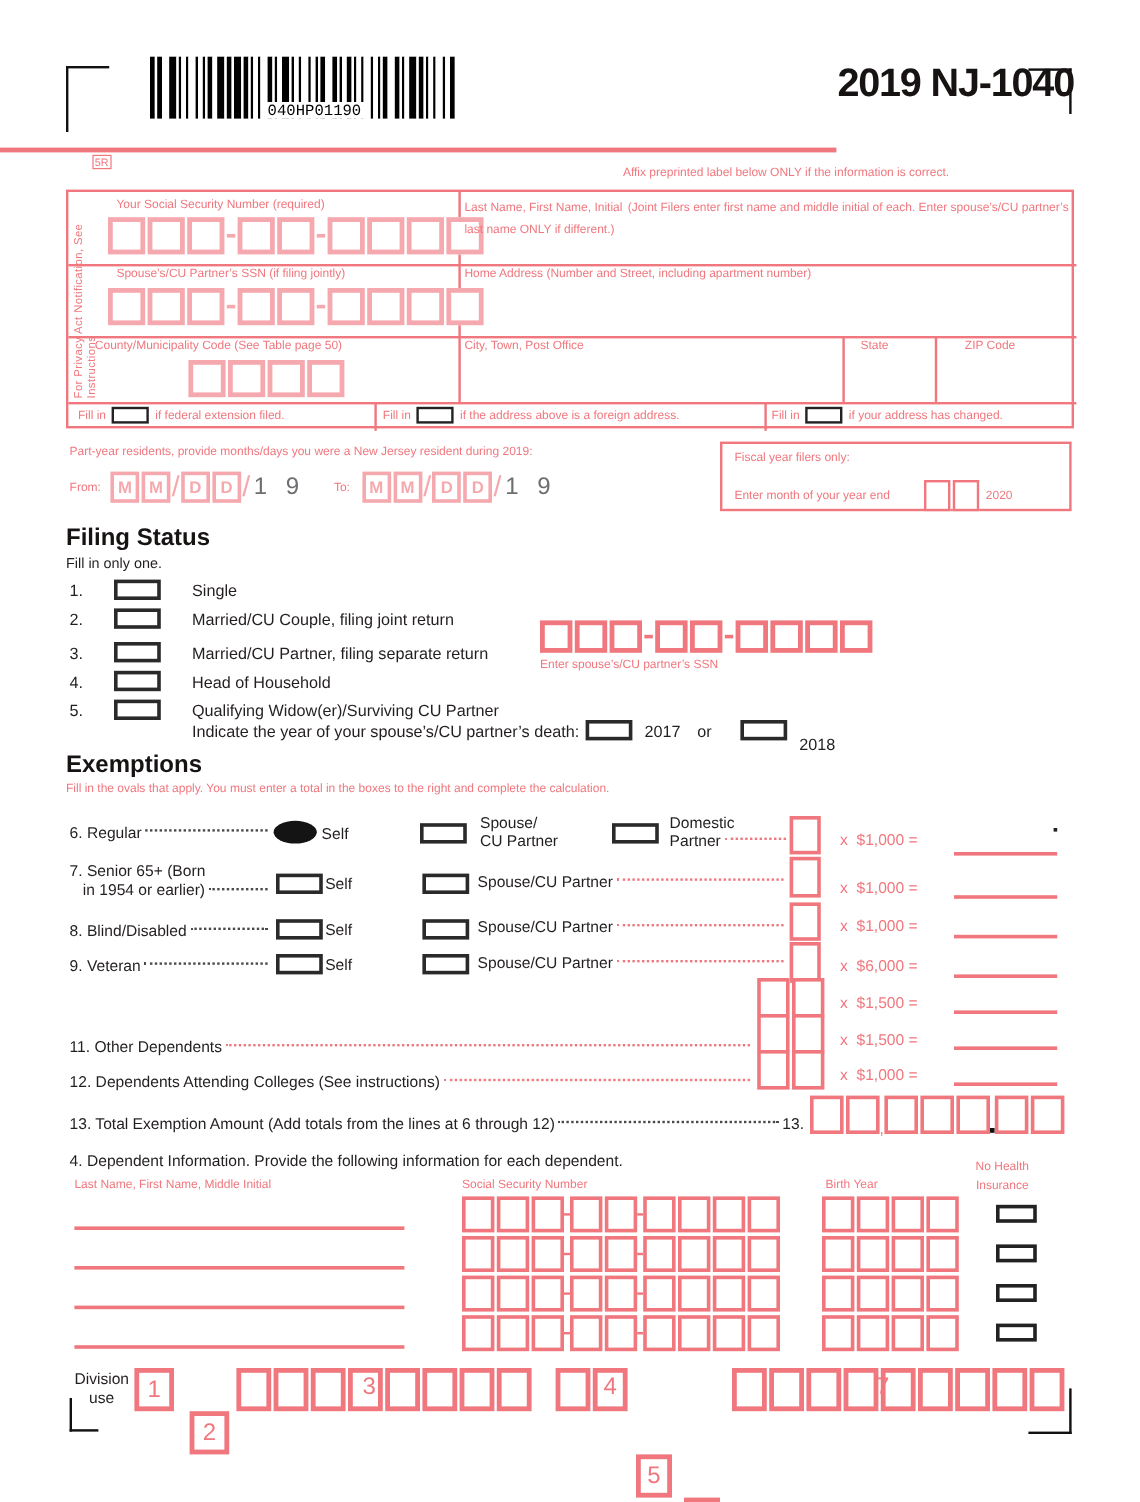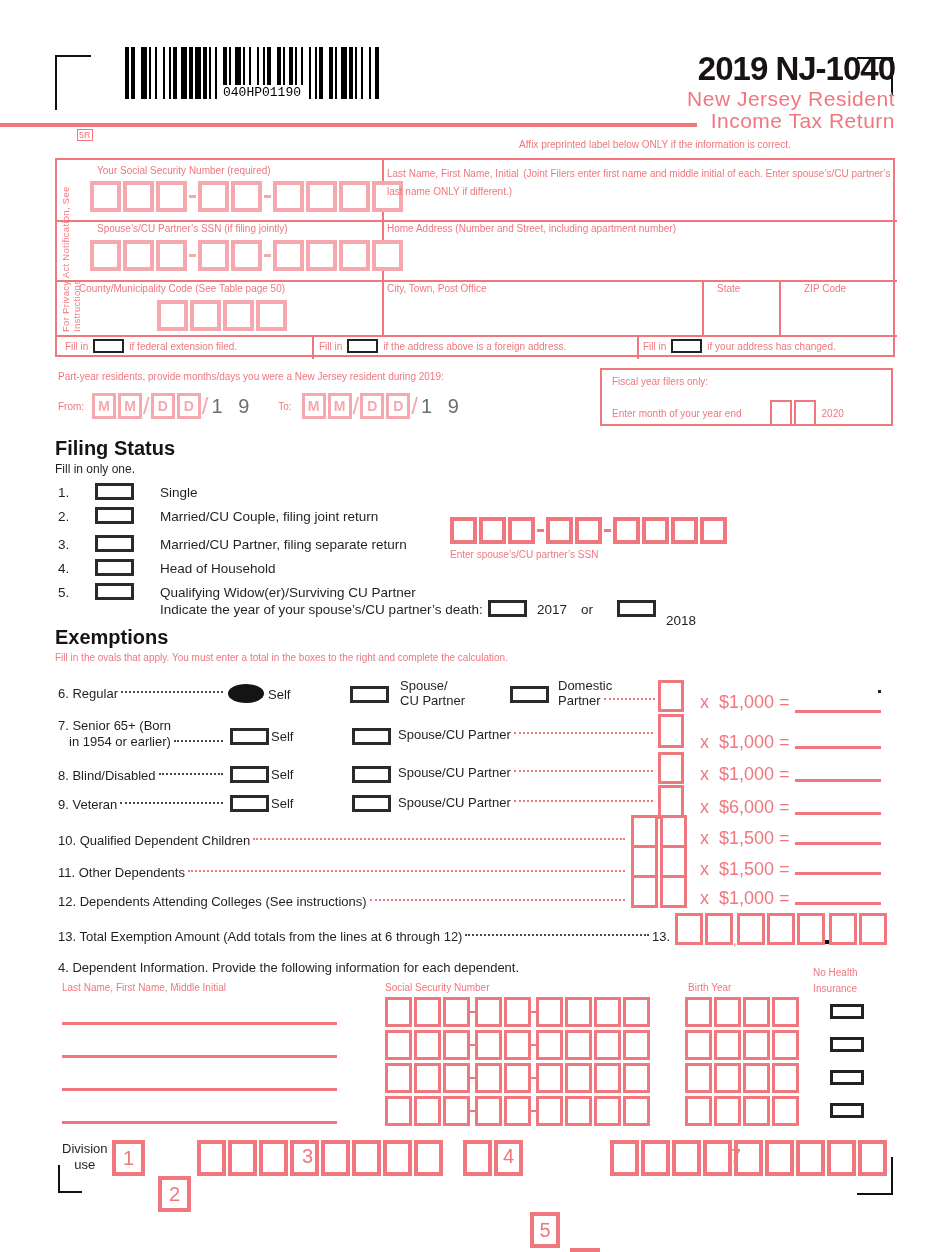--- a/index.html
+++ b/index.html
@@ -55,21 +55,21 @@
   .itemlbl{font-size:13.5px}
   .sbox{width:27px;height:27px;border:4px solid var(--salmon);background:#fff}
   
   .exlbl{font-size:13px}
   .leader{flex:1;border-bottom:2px dotted #4a4a4a;margin:0 3px 3px 3px;min-width:8px}
   .leader.pd{border-bottom:2px dotted var(--salmon)}
   .oval-filled{width:36px;height:19px;border-radius:50%;background:#141414}
   .xbox{width:26px;height:32px;border:3px solid var(--salmon);background:#fff}
   .xbox.tall{height:34px}
   .xb2{width:27px;height:33px;border:3px solid var(--salmon);background:#fff}
-  .mult{font-size:18px;color:var(--salmon);white-space:pre}
+  .mult{font-size:13px;color:var(--salmon);white-space:pre}
   .uline{width:86px;height:3px;background:var(--salmon)}
   .t13{width:28px;height:32px;border:3px solid var(--salmon);background:#fff}
   .sep-comma{font-size:13px;color:var(--salmon);align-self:flex-end;line-height:8px}
   .sep-period{width:4px;height:4px;background:#111;align-self:flex-end;margin-bottom:1px}
   
   .dep-ssn{width:27px;height:30px;border:3px solid var(--salmon);background:#fff}
   .nameline{height:3px;background:var(--salmon)}
   .chk-dep{width:34px;height:15px;border:3px solid #222;background:#fff}
   
   .vone{width:33px;height:36px;border:4px solid var(--salmon);background:#fff;position:relative}
@@ -161,24 +161,20 @@
       <span class="sp" style="width: 4px; flex: 0 0 auto;"></span>
       <span class="bar" style="width: 2px; flex: 0 0 auto;"></span>
       <span class="sp" style="width: 6px; flex: 0 0 auto;"></span>
       <span class="bar" style="width: 2px; flex: 0 0 auto;"></span>
       <span class="sp" style="width: 4px; flex: 0 0 auto;"></span>
       <span class="bar" style="width: 4px; flex: 0 0 auto;"></span>
       <span class="sp" style="width: 2px; flex: 0 0 auto;"></span>
     </div>
 
   <div class="title abs" style="right:55px;top:50px">2019 NJ-1040</div>
-  <div class="subtitle abs" style="right:55px;top:88px">
-    <div>New Jersey Resident</div>
-    <div>Income Tax Return</div>
-  </div>
   <div class="rule abs" style="left:0;top:123px;width:697px;height:4px"></div>
   <span class="tag abs" style="left:77px;top:129px">5R</span>
   <div class="lbl abs" style="left:380px;top:139px;width:550px;text-align:center">Affix preprinted label below ONLY if the information is correct.</div>
 
   <div class="idblock abs" style="left:55px;top:158px;width:840px;height:199px">
     <div class="line-v" style="left:325px;top:0;height:175px"></div>
     <div class="line-h" style="left:0;top:60px;width:840px"></div>
     <div class="line-h" style="left:0;top:120px;width:840px"></div>
     <div class="line-h" style="left:0;top:175px;width:840px"></div>
     <div class="line-v" style="left:645px;top:120px;height:55px"></div>
@@ -437,24 +433,20 @@
       <div class="row abs" style="left:343px;top:10px;width:258px">
         <span class="exlbl">Spouse/CU Partner</span>
         <div class="leader pd"></div>
       </div>
       <div class="xbox tall abs" style="left:603px;top:0"></div>
       <span class="mult abs" style="left:645px;top:12px">x  $6,000 =</span>
       <div class="uline abs" style="left:740px;top:27px"></div>
     </div>
 
     <div class="abs" style="left:0;top:189px;width:840px;height:33px">
-      <div class="row abs" style="left:3px;top:18px;width:570px">
-        <span class="exlbl">10. Qualified Dependent Children</span>
-        <div class="leader pd"></div>
-      </div>
       <div class="grp abs" style="left:576px;top:0">
           <div class="xb2"></div>
           <div class="xb2"></div>
         </div>
       <span class="mult abs" style="left:645px;top:13px">x  $1,500 =</span>
       <div class="uline abs" style="left:740px;top:27px"></div>
     </div>
 
     <div class="abs" style="left:0;top:219px;width:840px;height:33px">
       <div class="row abs" style="left:3px;top:20px;width:570px">

